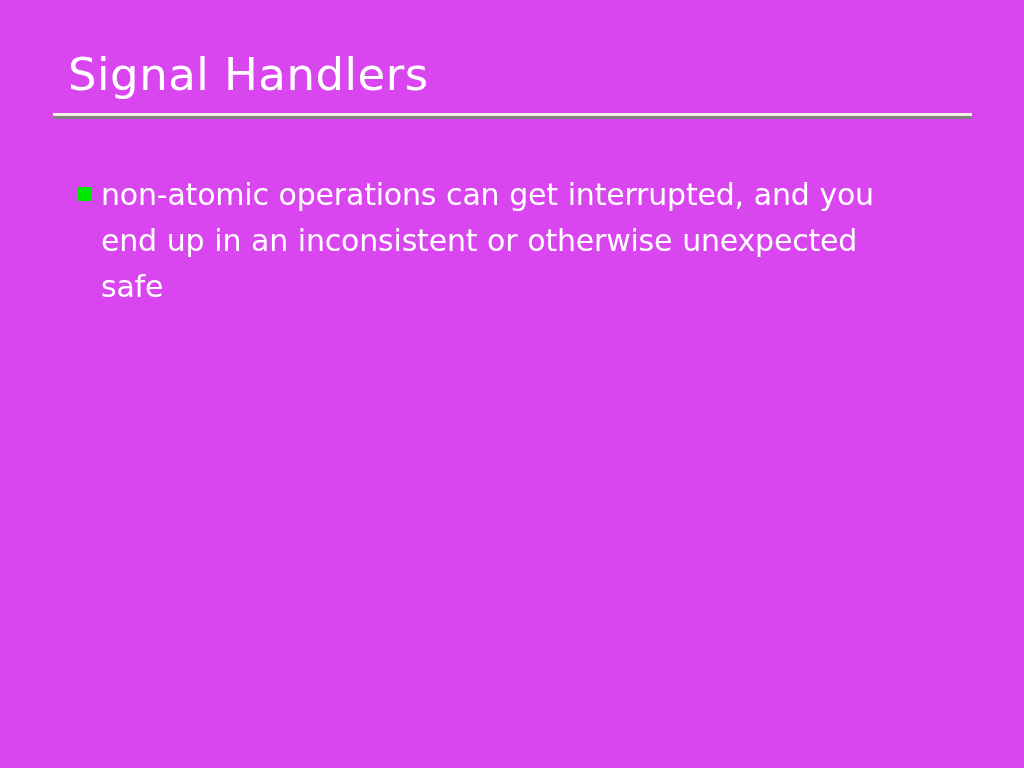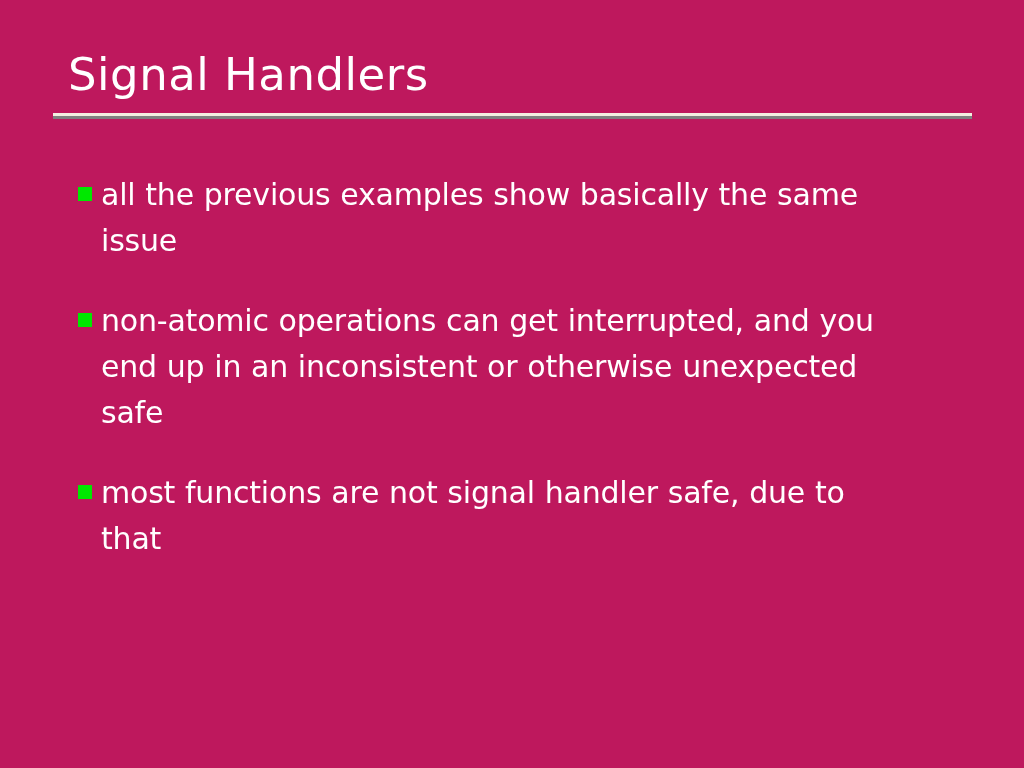--- a/index.html
+++ b/index.html
@@ -12,21 +12,21 @@
     width: 1024px;
     height: 768px;
     overflow: hidden;
     font-family: "DejaVu Sans", sans-serif;
   }
 
   #slide {
     position: relative;
     width: 1024px;
     height: 768px;
-    background: #be185d;
+    background: #d946ef;
     box-sizing: border-box;
   }
 
   
   #title-block {
     position: absolute;
     left: 53px;
     top: 44px;
     width: 919px;
   }
@@ -112,30 +112,22 @@
     <h1 id="slide-title">Signal Handlers</h1>
   </div>
 
   <div id="title-rule">
     <div class="rule-light"></div>
     <div class="rule-dark"></div>
   </div>
 
   <ul id="bullet-list">
 
-    <li class="bullet-item">
-      <span class="bullet-marker"></span>
-      <span class="bullet-text">all the previous examples show basically the same issue</span>
-    </li>
 
     <li class="bullet-item">
       <span class="bullet-marker"></span>
       <span class="bullet-text">non-atomic operations can get interrupted, and you end up in an inconsistent or otherwise unexpected safe</span>
     </li>
 
-    <li class="bullet-item">
-      <span class="bullet-marker"></span>
-      <span class="bullet-text">most functions are not signal handler safe, due to that</span>
-    </li>
 
   </ul>
 
 </div>
 
 </body></html>

